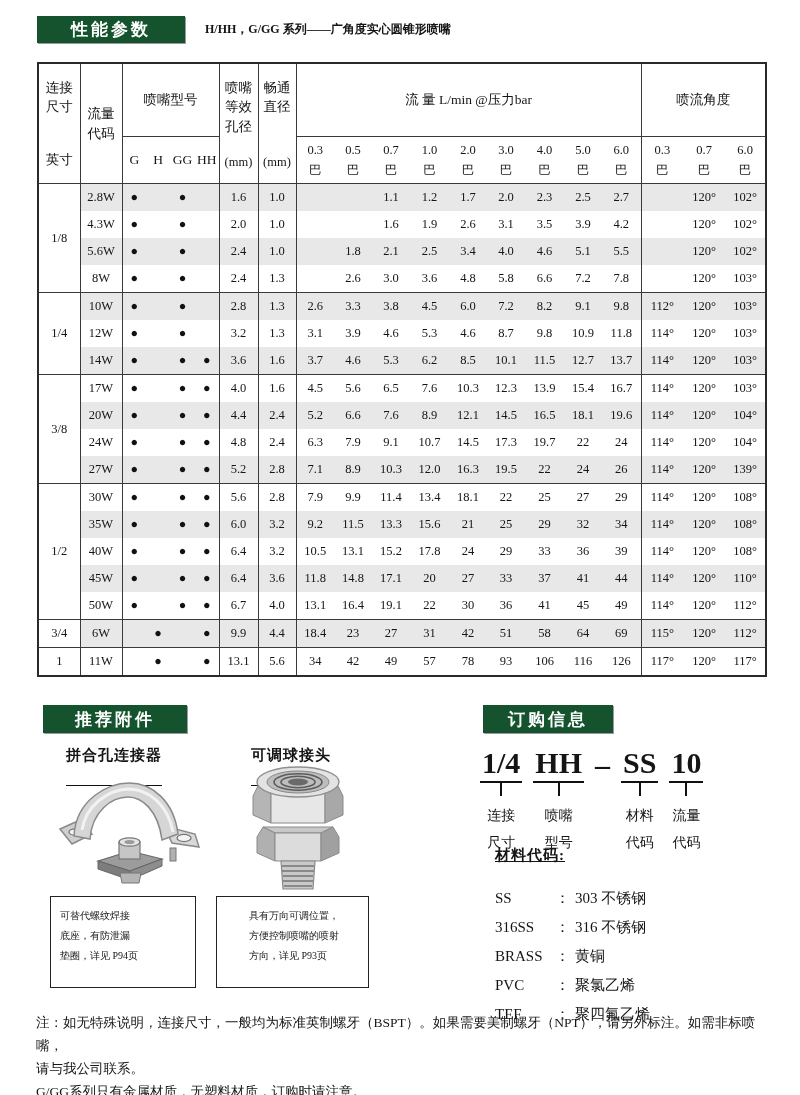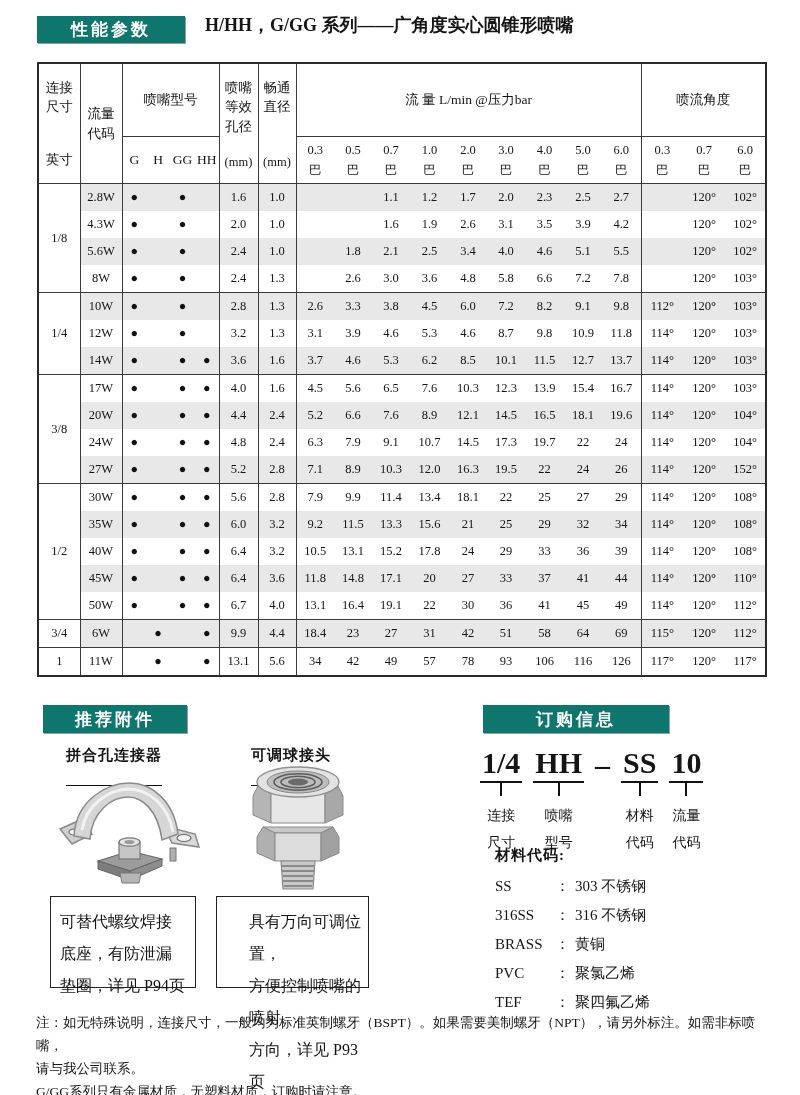--- a/index.html
+++ b/index.html
@@ -1,22 +1,22 @@
 <!DOCTYPE html>
 <html><head>
 <meta charset="utf-8">
 <style>
   html,body{margin:0;padding:0;background:#fff;}
   .page{position:relative;width:800px;height:1095px;background:#fff;overflow:hidden;
         font-family:"Liberation Serif","DejaVu Serif",serif;color:#151515;}
-  .black-tag{position:absolute;background:#0f766e;color:#fff;display:flex;align-items:center;justify-content:center;
+  .black-tag{position:absolute;background:#14532d;color:#fff;display:flex;align-items:center;justify-content:center;
         font-family:"Liberation Sans","DejaVu Sans",sans-serif;font-weight:bold;font-size:17px;letter-spacing:3px;
         box-shadow:1px 1px 0 #9a9a9a;}
   #perf-tag{left:37px;top:16px;width:148px;height:27px;}
-  #doc-title{position:absolute;left:205px;top:13px;font-size:18px;font-weight:bold;}
+  #doc-title{position:absolute;left:205px;top:21px;font-size:12px;font-weight:bold;}
 
   
   #spec-table{position:absolute;left:37px;top:62px;width:728px;border-collapse:collapse;table-layout:fixed;
         border:2px solid #2a2a2a;font-family:Liberation Serif, serif;}
   #spec-table th,#spec-table td{padding:0;text-align:center;vertical-align:middle;font-weight:normal;
         font-size:12.5px;line-height:1.2;overflow:hidden;}
   #spec-table thead th{font-size:13.5px;}
   tr.h1 th{height:72px;}
   tr.h2 th{height:46px;}
   .vr{border-right:1px solid #3a3a3a;}
@@ -38,35 +38,35 @@
   .ang{letter-spacing:0;}
 
   
   #acc-tag{left:43px;top:705px;width:144px;height:28px;}
   .acc-title{position:absolute;font-size:15px;font-weight:bold;border-bottom:1.2px solid #111;padding-bottom:20px;letter-spacing:1px;}
   #acc1-title{left:66px;top:746px;}
   #acc2-title{left:251px;top:746px;}
   .acc-img{position:absolute;}
   #acc1-img{left:52px;top:774px;}
   #acc2-img{left:240px;top:762px;}
-  .acc-note{position:absolute;border:1.5px solid #222;box-sizing:border-box;font-size:16px;line-height:2.0;
+  .acc-note{position:absolute;border:1.5px solid #222;box-sizing:border-box;font-size:10px;line-height:2.0;
         padding:9px 7px 6px 9px;white-space:pre-line;}
   #acc1-note{left:50px;top:896px;width:146px;height:92px;}
   #acc2-note{left:216px;top:896px;width:153px;height:92px;padding-left:32px;}
 
   
-  #order-tag{left:483px;top:705px;width:186px;height:28px;}
+  #order-tag{left:483px;top:705px;width:130px;height:28px;}
   #order-code{position:absolute;left:480px;top:748px;display:flex;align-items:flex-start;gap:11px;}
   .code-part{display:flex;flex-direction:column;align-items:center;}
   .code-text{font-size:30px;font-weight:bold;line-height:1.0;border-bottom:2.5px solid #111;padding:0 2px 3px;}
   .code-dash{font-size:30px;font-weight:bold;line-height:1.0;padding-top:2px;}
   .tick{width:2px;height:13px;background:#111;}
   .code-label{margin-top:7px;font-size:14px;line-height:1.9;text-align:center;white-space:pre-line;}
   #materials{position:absolute;left:495px;top:846px;font-size:15px;}
-  .mat-heading{font-weight:bold;margin-bottom:12px;letter-spacing:1px;}
+  .mat-heading{font-weight:bold;margin-bottom:24px;letter-spacing:1px;text-decoration:underline;}
   .mat-row{display:flex;margin-bottom:10px;align-items:baseline;}
   .mat-code{width:60px;}
   .mat-sep{width:20px;}
   
   #notes{position:absolute;left:36px;top:1012px;width:742px;font-size:13.5px;line-height:1.7;white-space:pre-line;}
 </style>
 </head>
 <body>
 
 <div class="page">
@@ -415,21 +415,21 @@
           <td class="num">8.9</td>
           <td class="num">10.3</td>
           <td class="num">12.0</td>
           <td class="num">16.3</td>
           <td class="num">19.5</td>
           <td class="num">22</td>
           <td class="num">24</td>
           <td class="num vr">26</td>
           <td class="num ang">114°</td>
           <td class="num ang">120°</td>
-          <td class="num ang">152°</td>
+          <td class="num ang">139°</td>
         </tr>
         <tr class="grp">
           <td rowspan="5" class="size-cell vr">1/2</td>
           <td class="code-cell vr">30W</td>
           <td class="dot-cell">●</td>
           <td class="dot-cell"></td>
           <td class="dot-cell">●</td>
           <td class="dot-cell vr">●</td>
           <td class="num vr">5.6</td>
           <td class="num vr">2.8</td>

